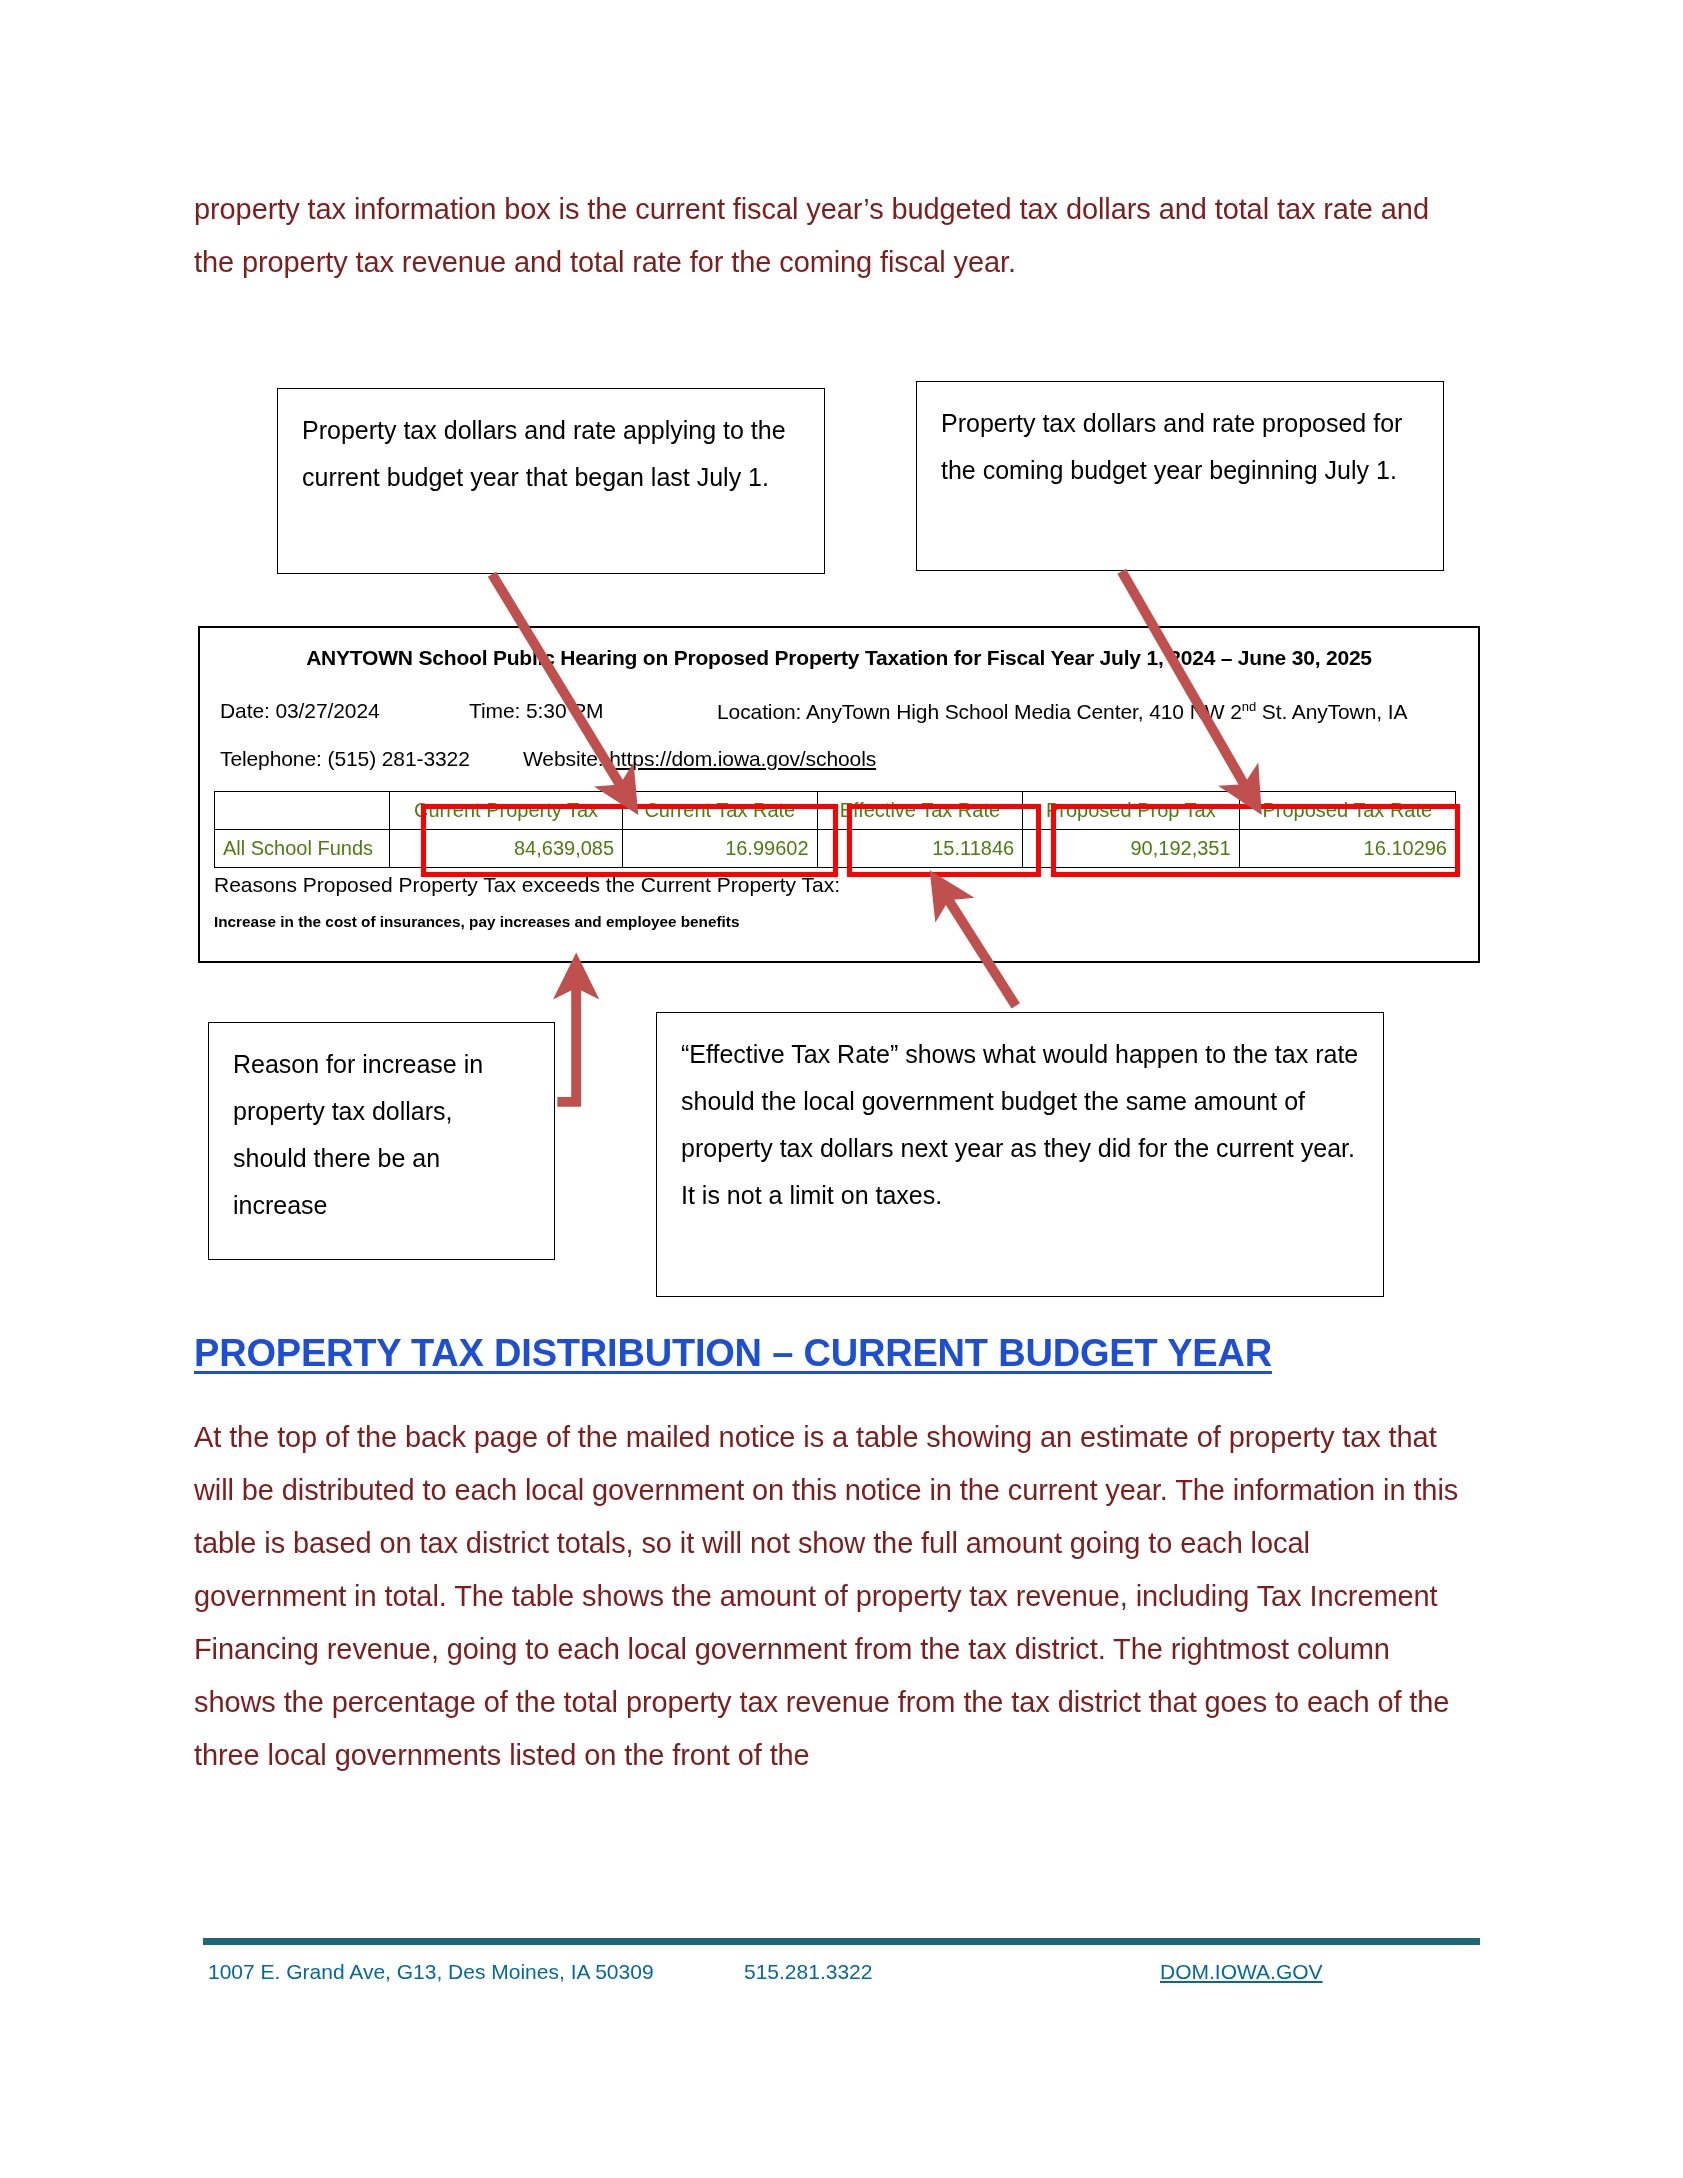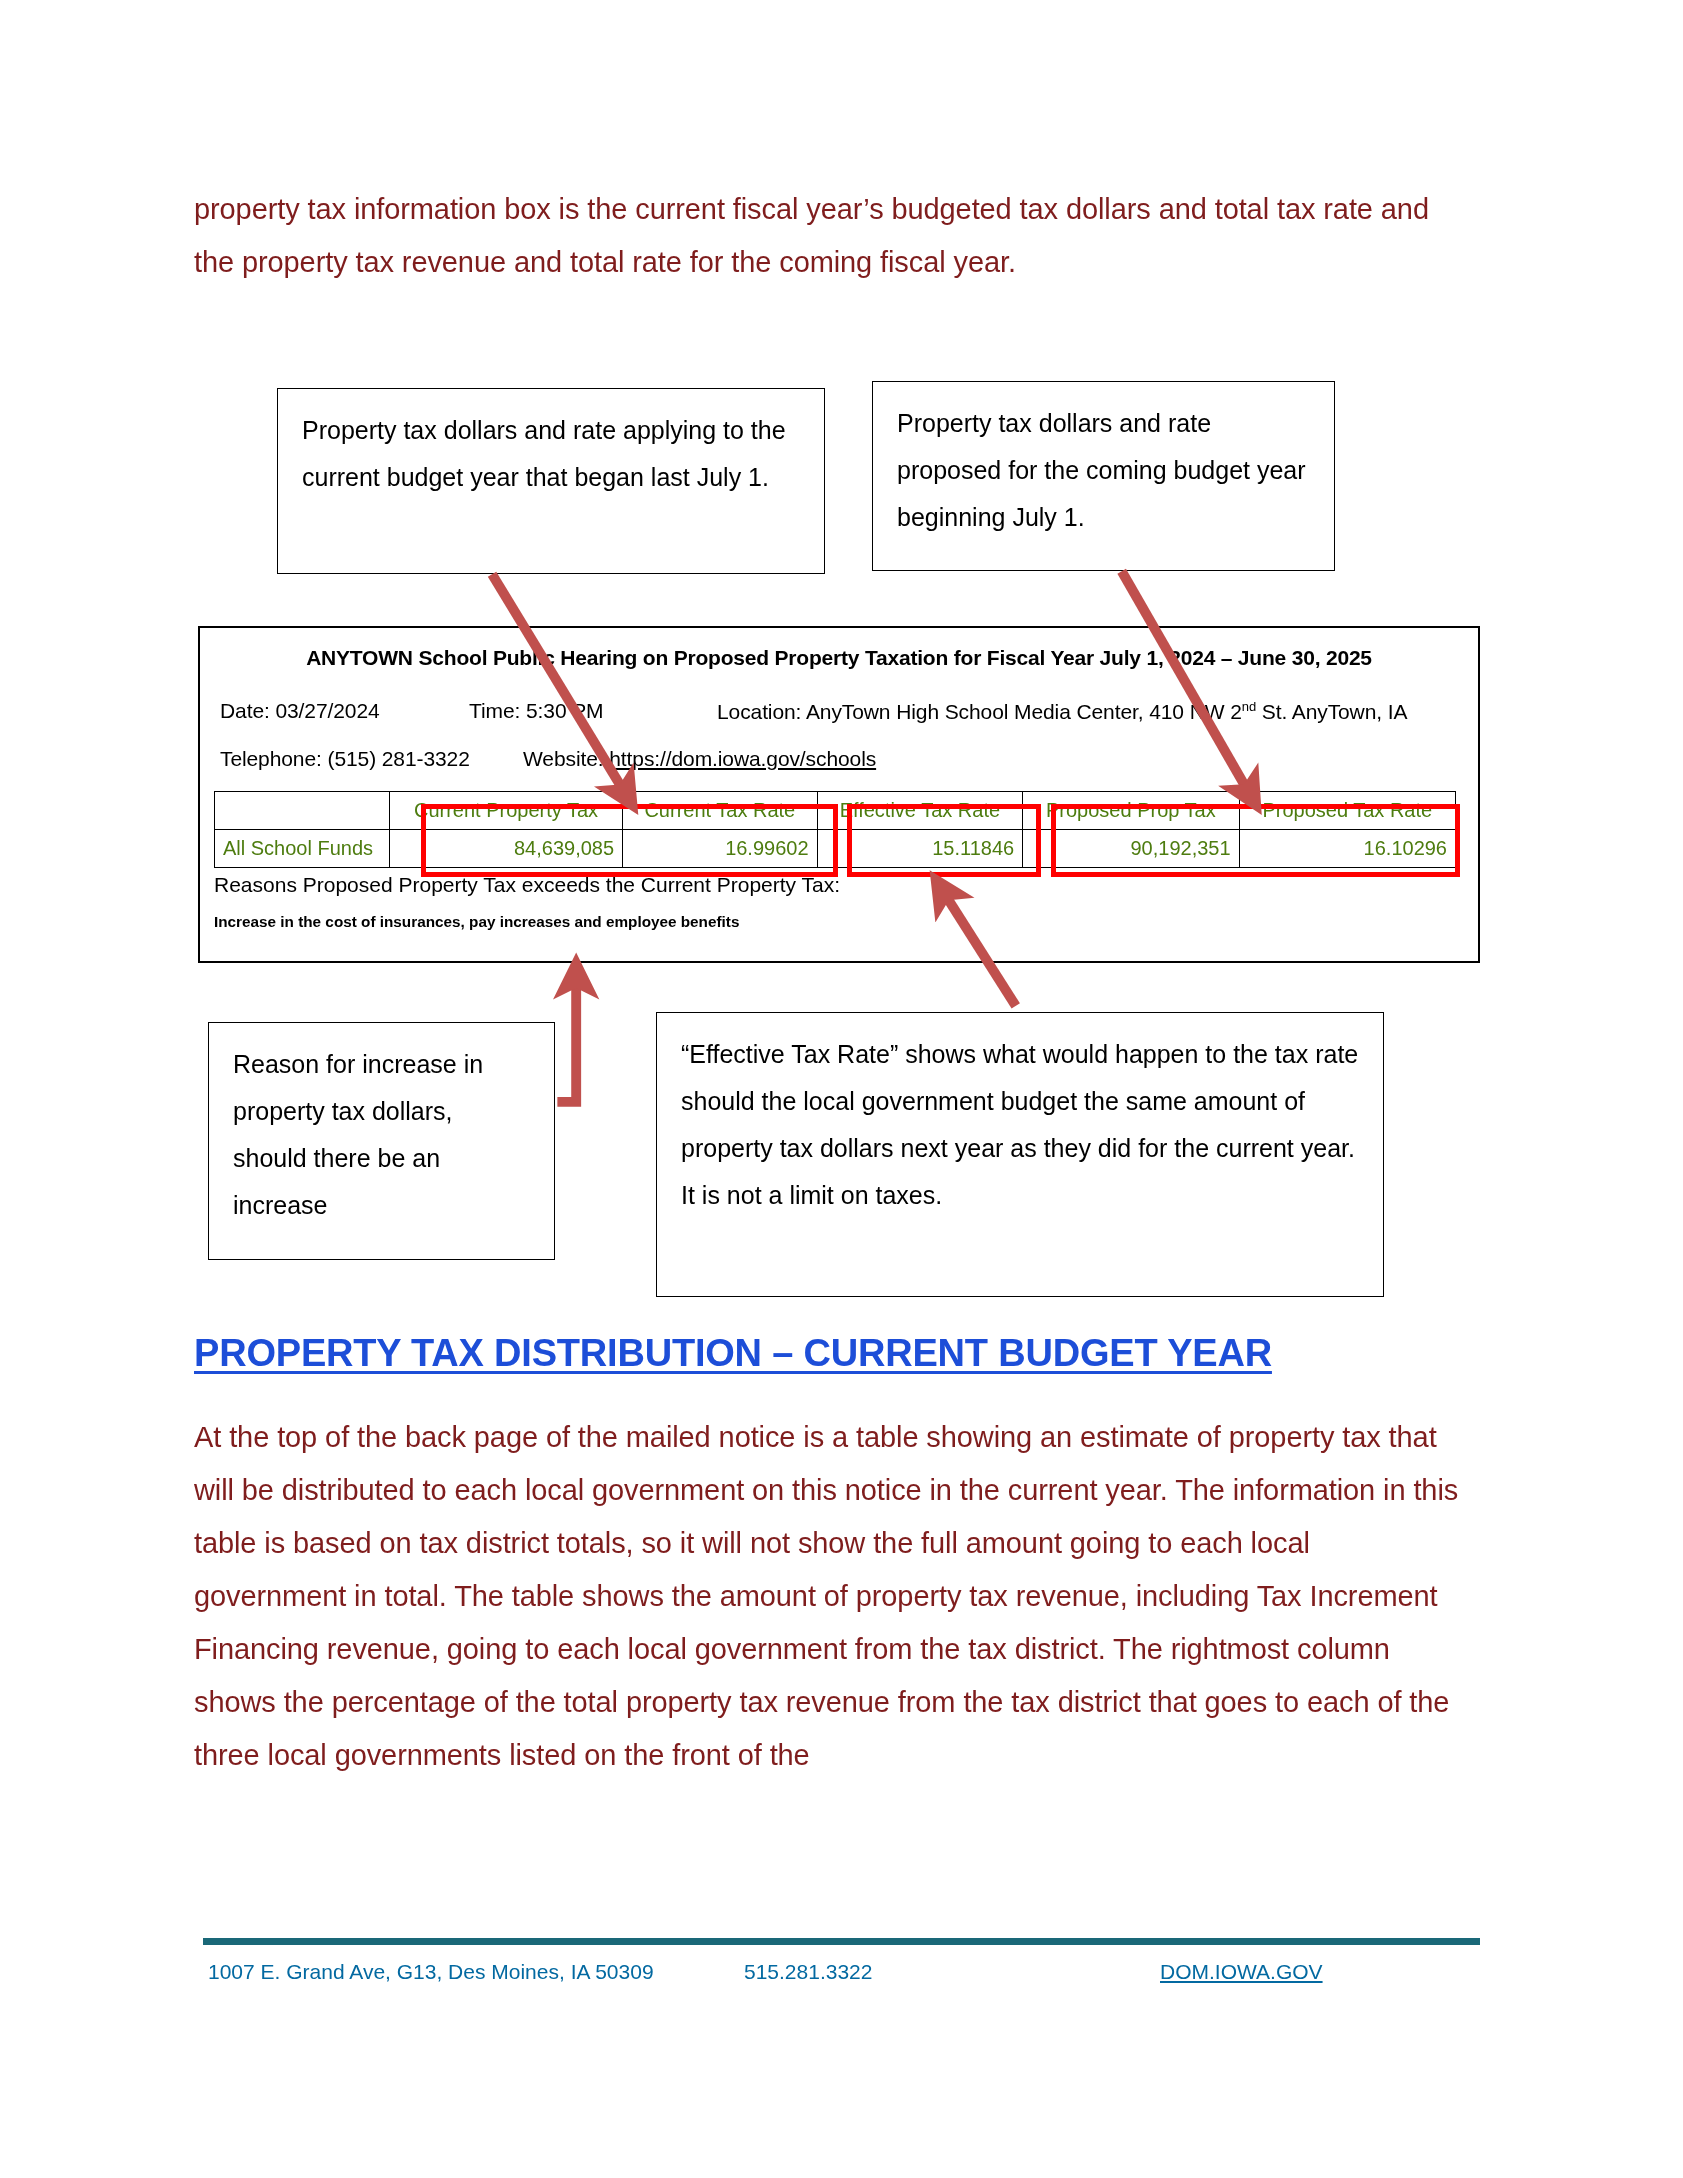--- a/index.html
+++ b/index.html
@@ -179,21 +179,21 @@
 <div class="page">
 
   <div class="para" style="left:194px; top:183px; width:1257px;">
     <p>property tax information box is the current fiscal year’s budgeted tax dollars and total tax rate and the property tax revenue and total rate for the coming fiscal year.</p>
   </div>
 
   <div class="callout" style="left:277px; top:388px; width:548px; height:186px;">
     <p>Property tax dollars and rate applying to the current budget year that began last July 1.</p>
   </div>
 
-  <div class="callout" style="left:872px; top:381px; width:463px; height:190px;">
+  <div class="callout" style="left:916px; top:381px; width:528px; height:190px;">
     <p>Property tax dollars and rate proposed for the coming budget year beginning July 1.</p>
   </div>
 
   <div class="notice">
 
     <div class="notice-title">ANYTOWN School Public Hearing on Proposed Property Taxation for Fiscal Year July 1, 2024 – June 30, 2025</div>
 
     <div class="notice-line nl-date">
       <span>Date:</span>
       <span>03/27/2024</span>

